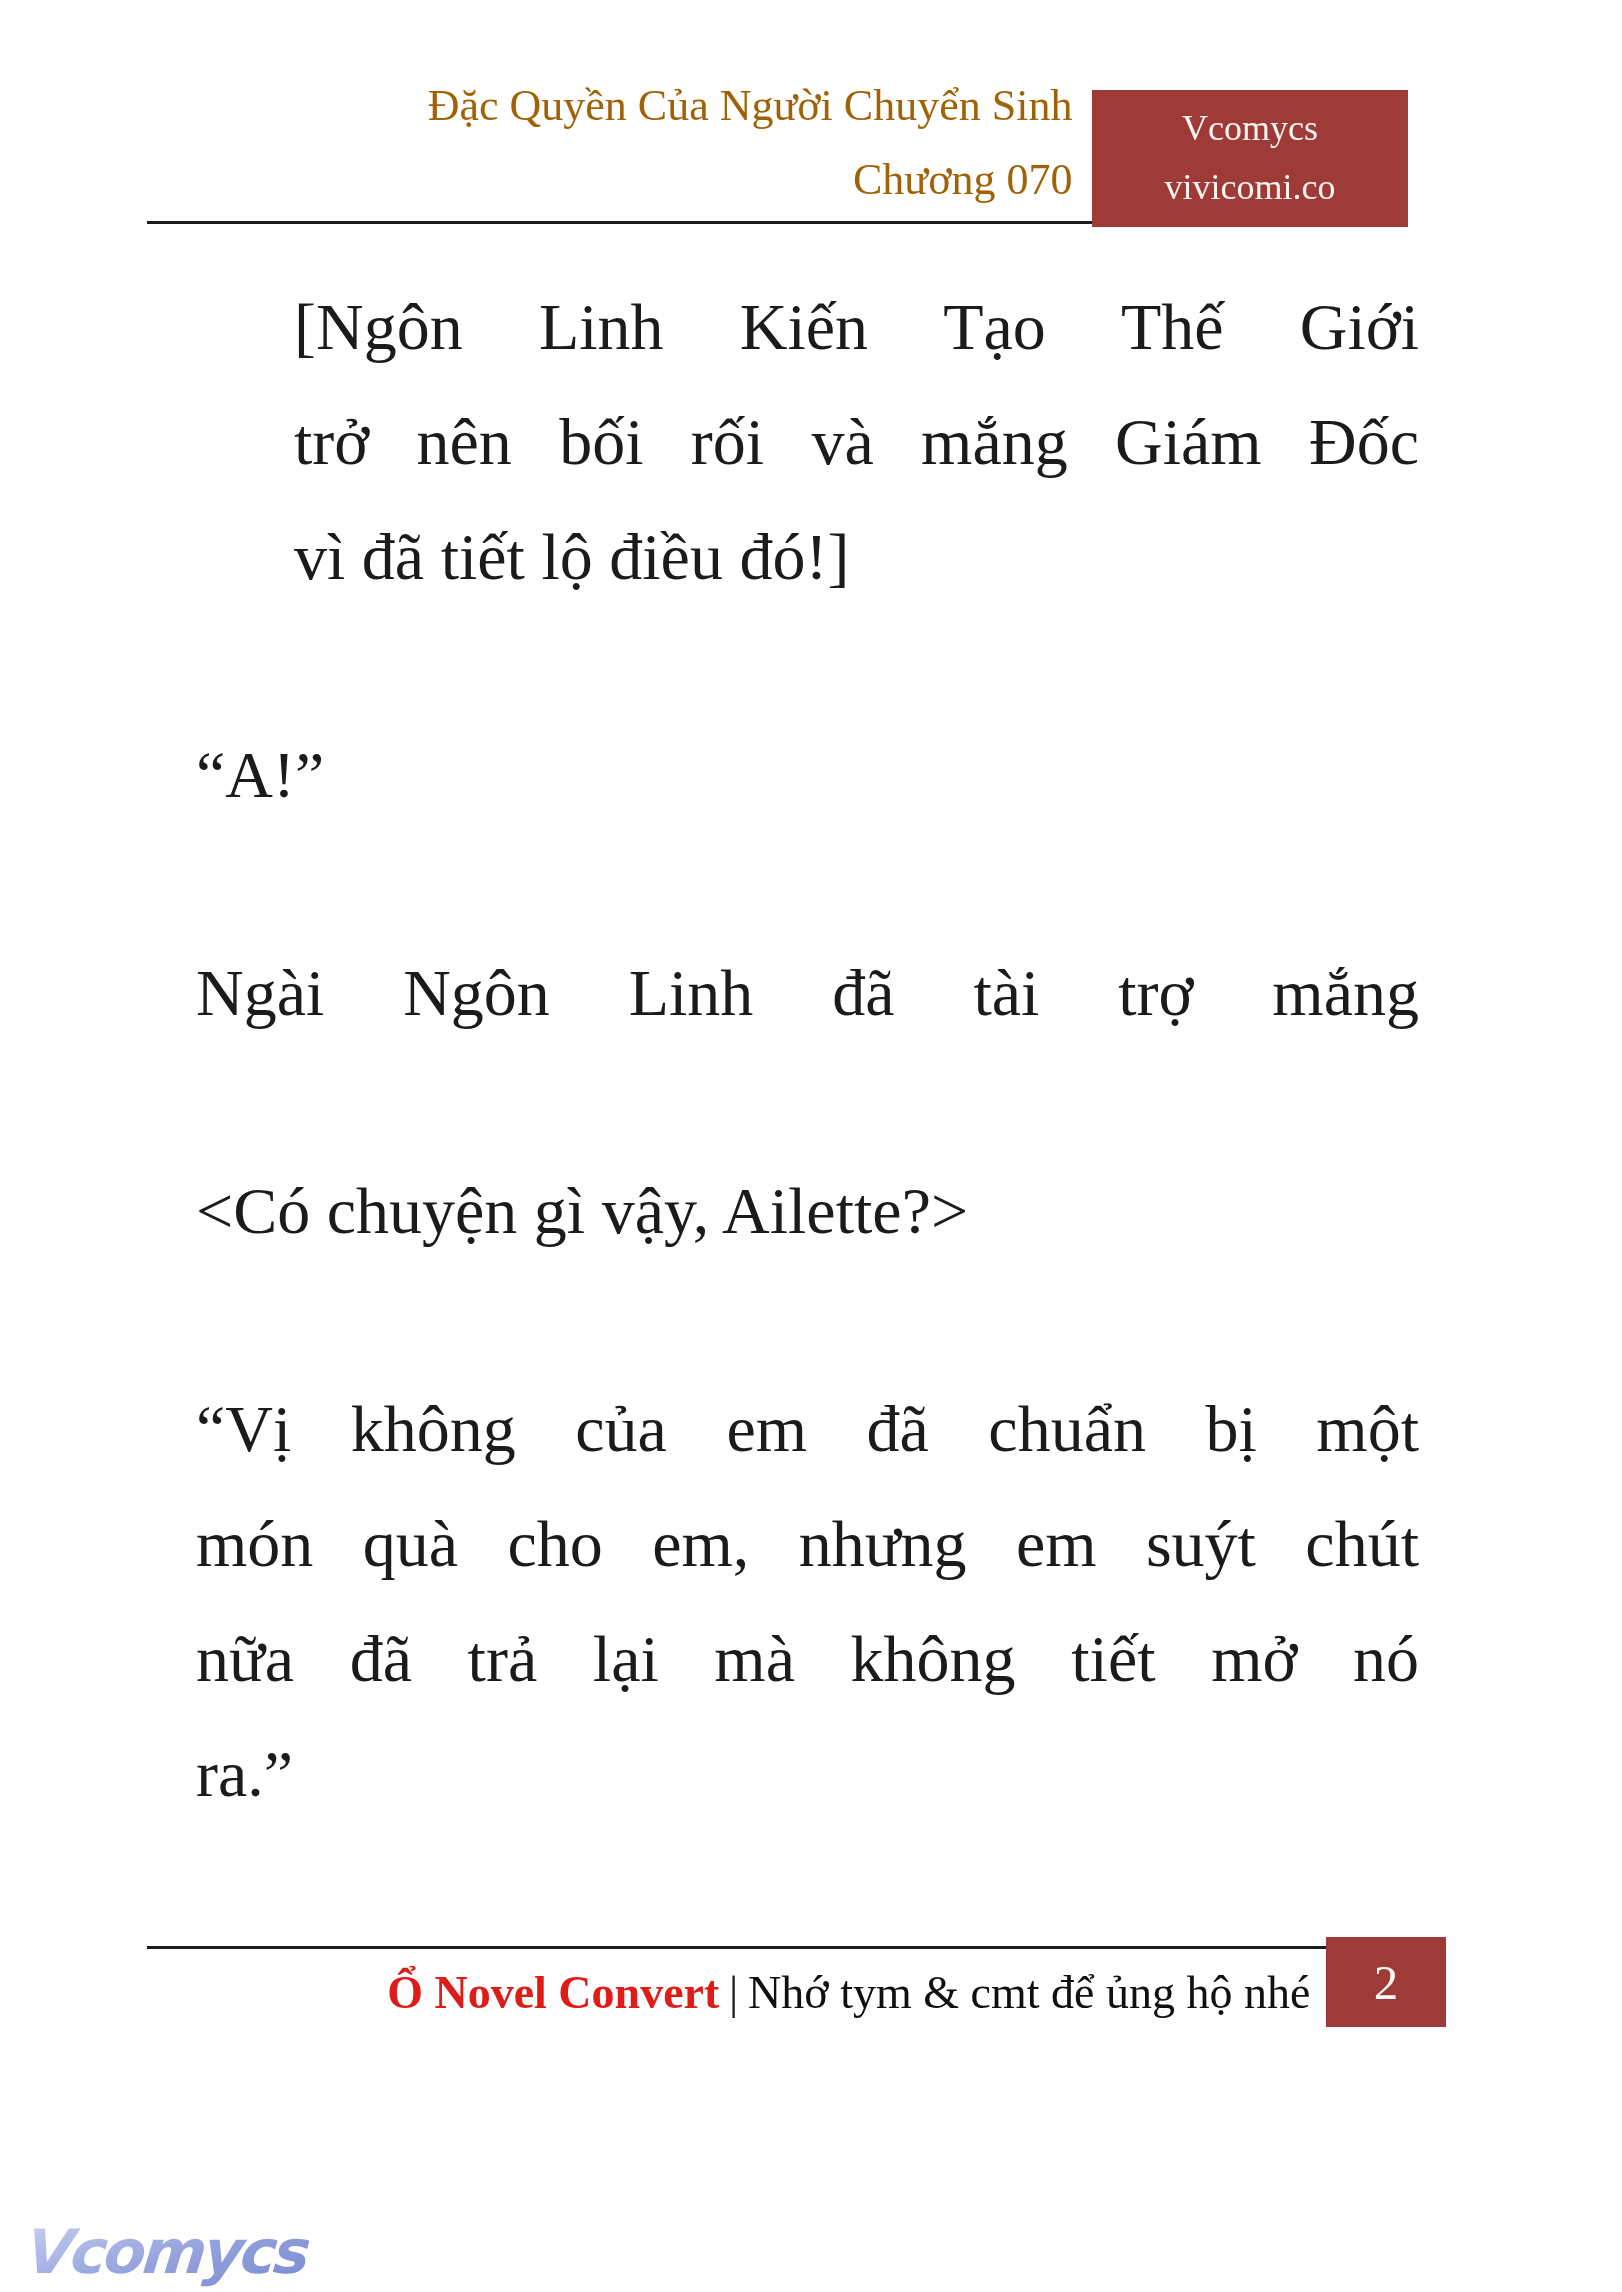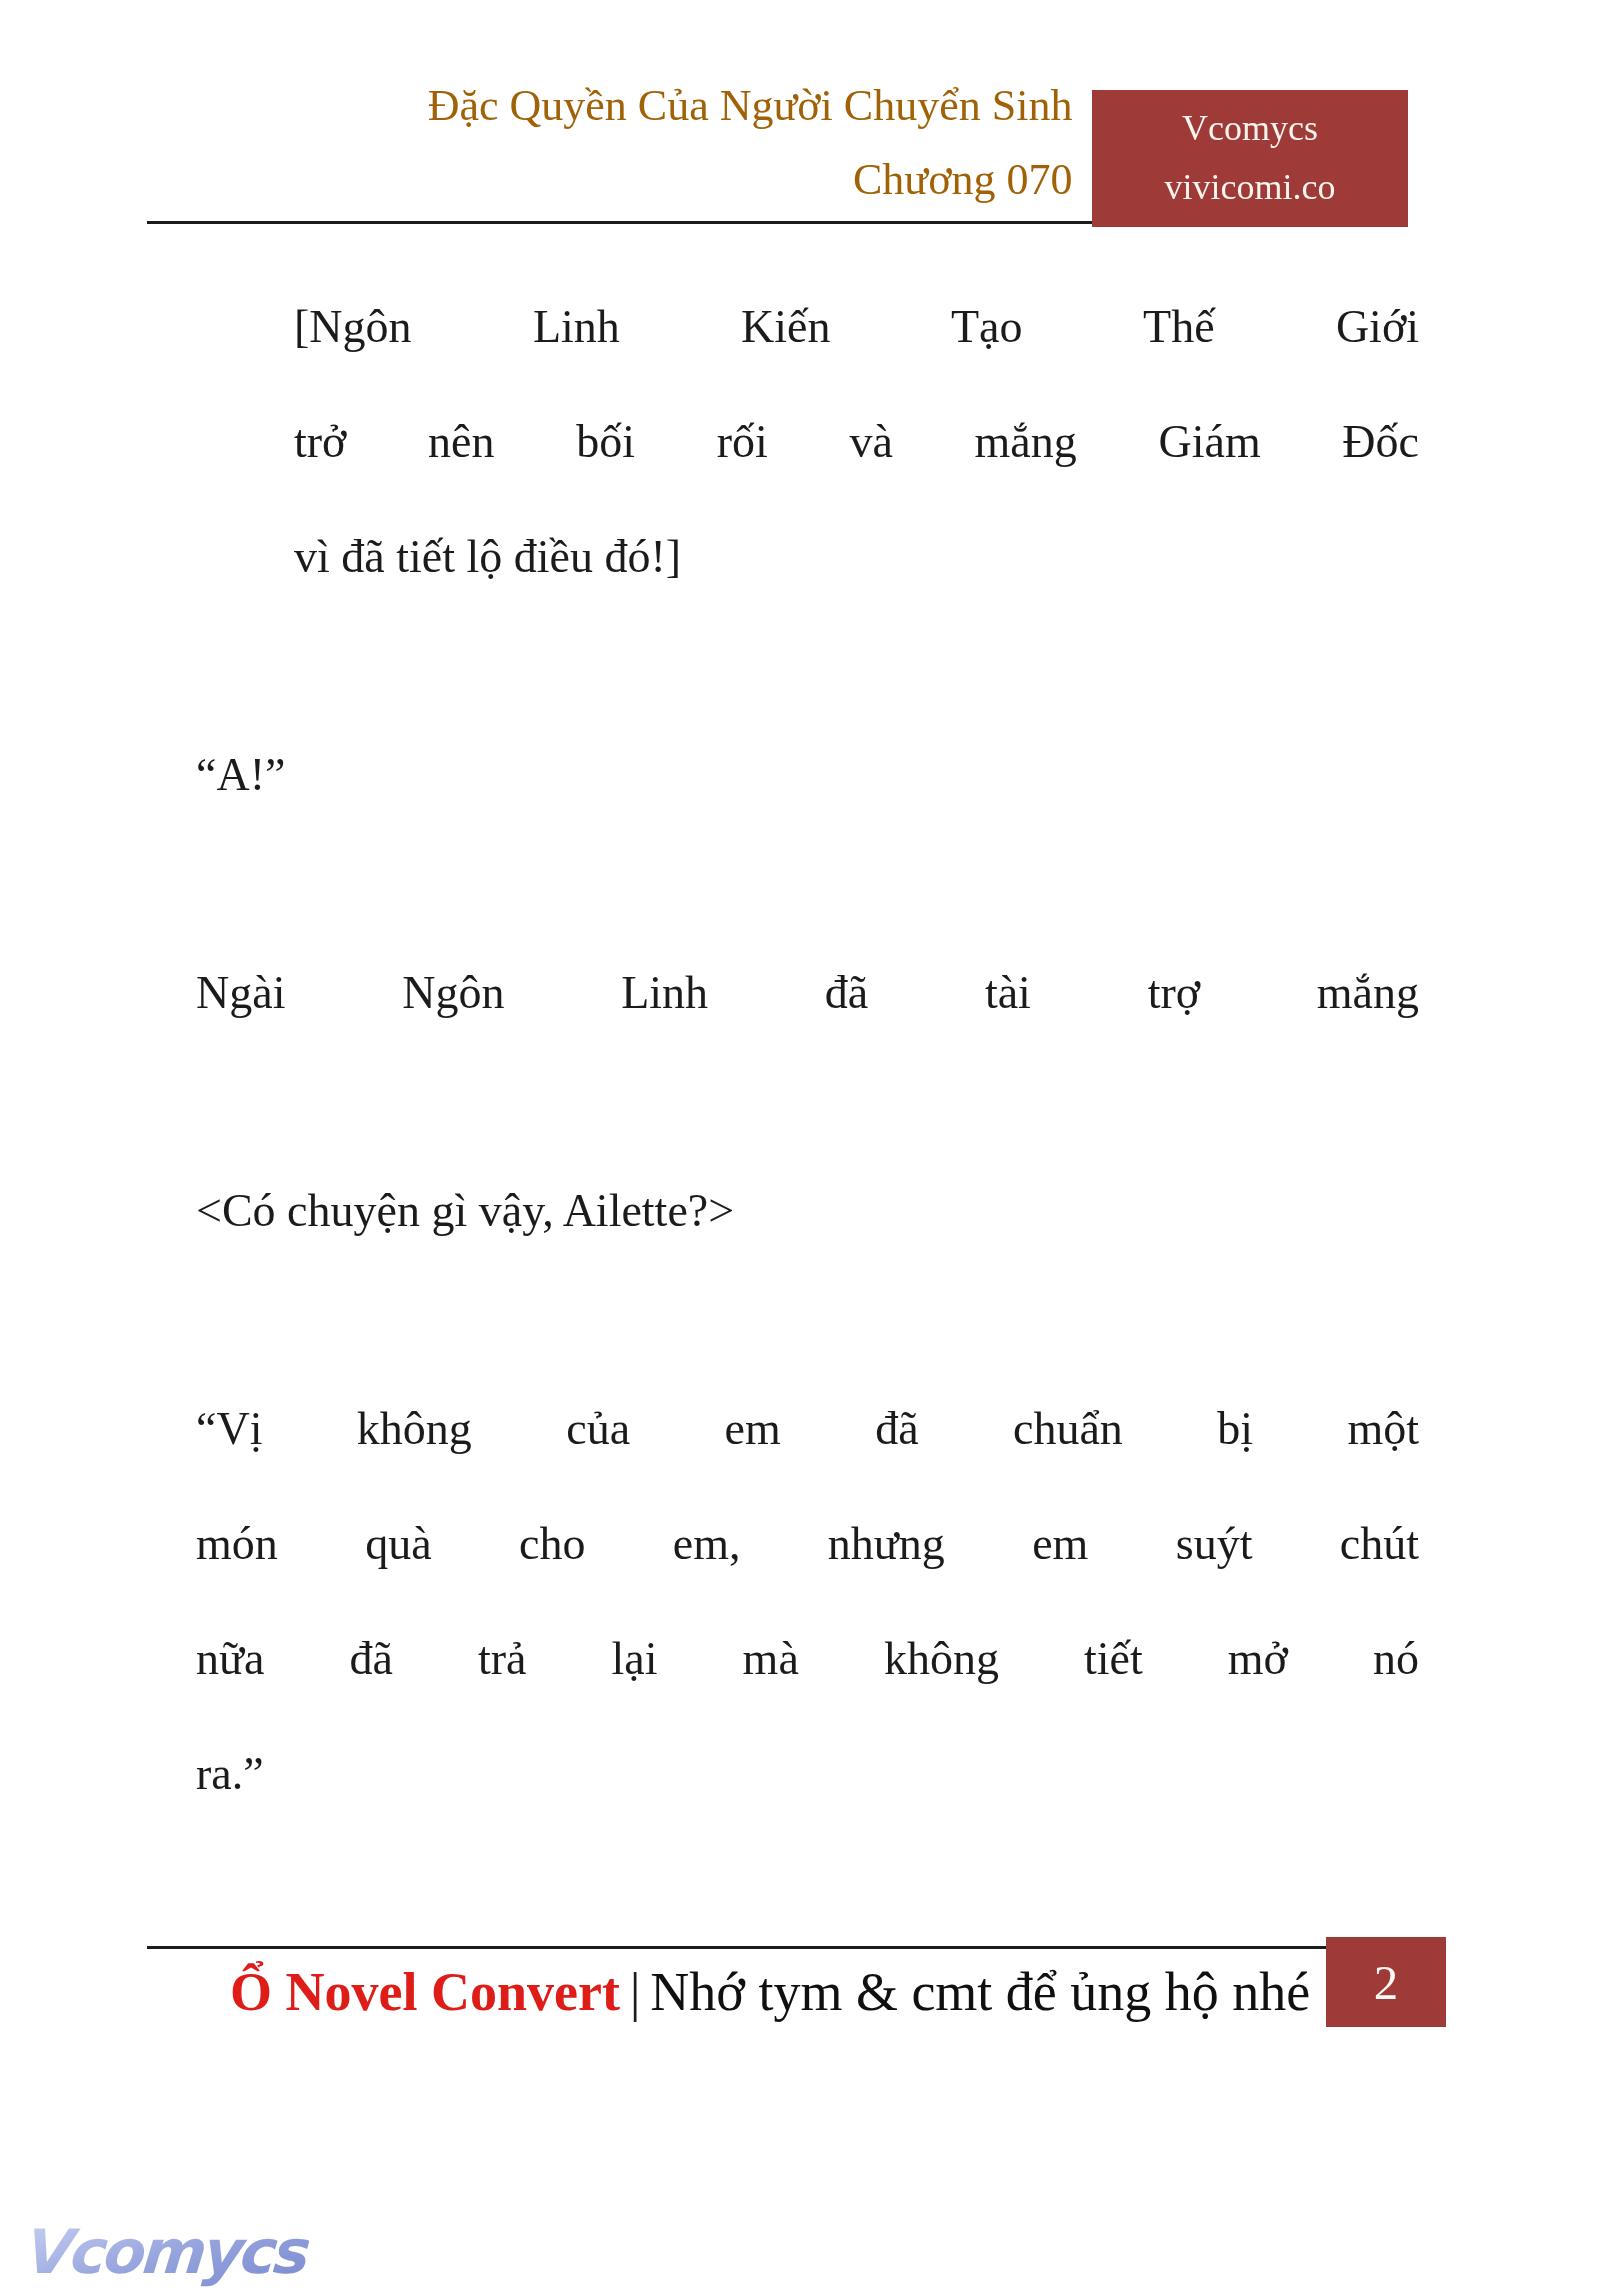--- a/index.html
+++ b/index.html
@@ -23,36 +23,36 @@
   .brand-box {
     width:316px; min-height:137px; margin-bottom:-5.9px;
     background:#9e3a38; color:#fbf5ee;
     display:flex; flex-direction:column; justify-content:center;
     text-align:center; font-size:36px; line-height:59px;
   }
 
   
   .body {
     margin:45px 203px 0 196px;
-    font-size:46px; line-height:115px; color:#1b1b1b;
+    font-size:66px; line-height:115px; color:#1b1b1b;
   }
   .para { margin:0 0 103px 0; }
   .para:last-child { margin-bottom:0; }
   .para.indented { margin-left:98px; }
   .line { text-align:justify; text-align-last:justify; }
   .line.last { text-align-last:auto; }
 
   
   .footer {
     display:flex; justify-content:flex-end; align-items:flex-start;
     margin:115px 176px 0 147px;
     border-top:3.9px solid #1c1c1c;
   }
   .footer-text {
-    font-size:54px; line-height:59px; margin:13.7px 15.7px 0 0;
+    font-size:46px; line-height:59px; margin:13.7px 15.7px 0 0;
     color:#101010; white-space:nowrap;
   }
   .footer-brand { color:#de1d18; font-weight:bold; }
   .footer-sep { color:#1b1b1b; padding:0 9.8px; }
   .page-box {
     width:120px; height:90px; margin-top:-11.8px;
     background:#9e3a38; color:#fdf8f3;
     display:flex; align-items:center; justify-content:center;
     font-size:49px;
   }

